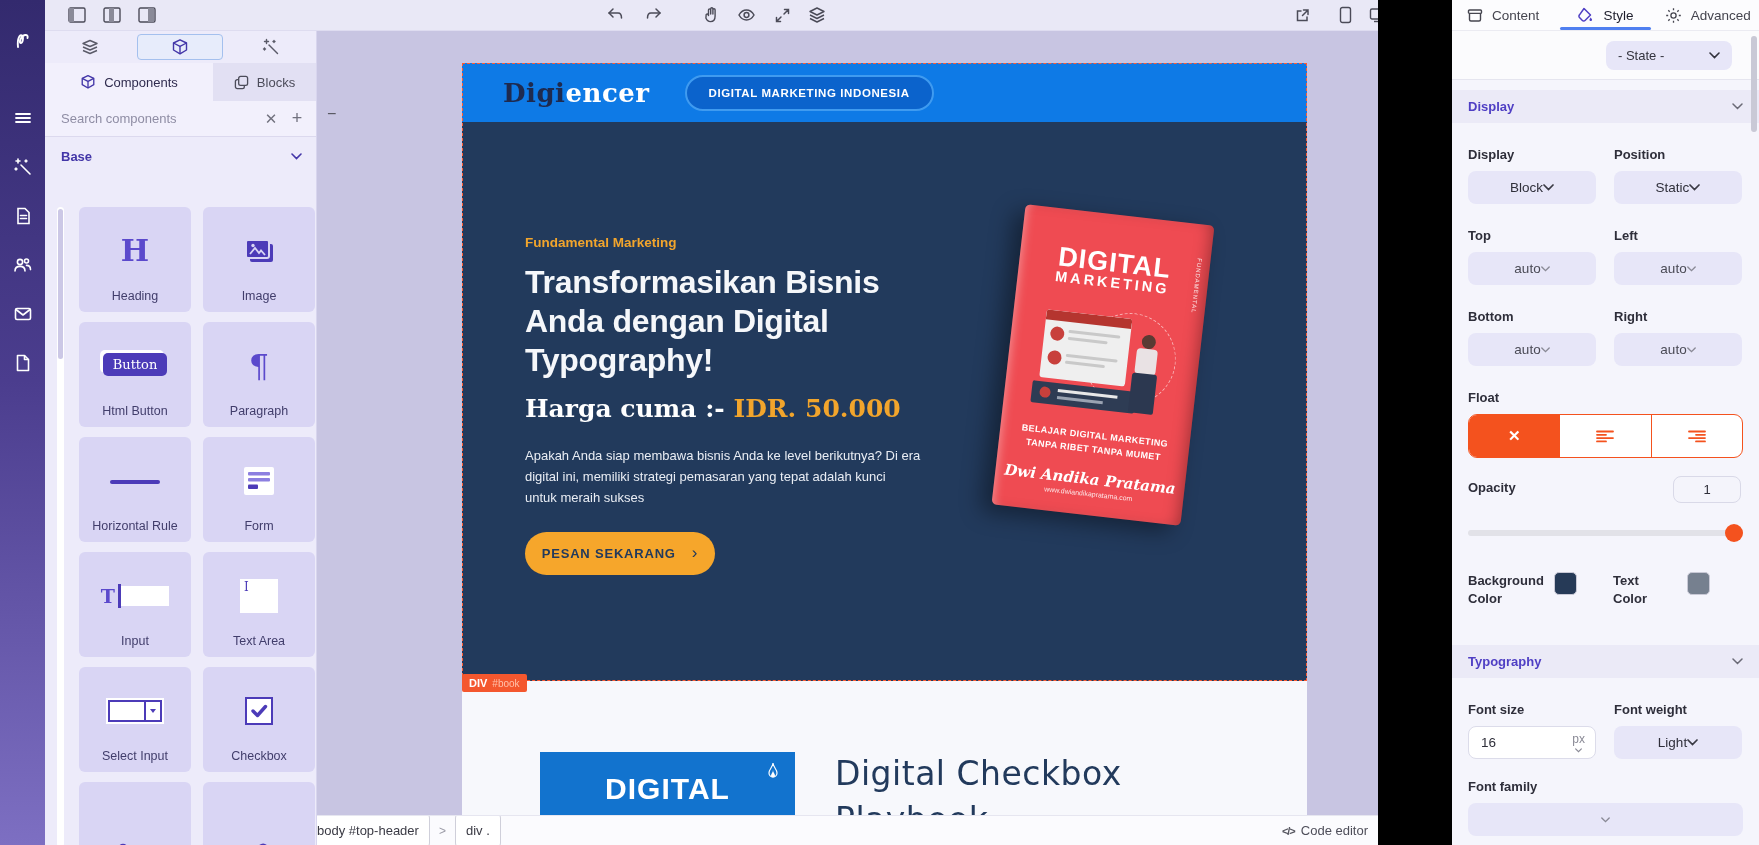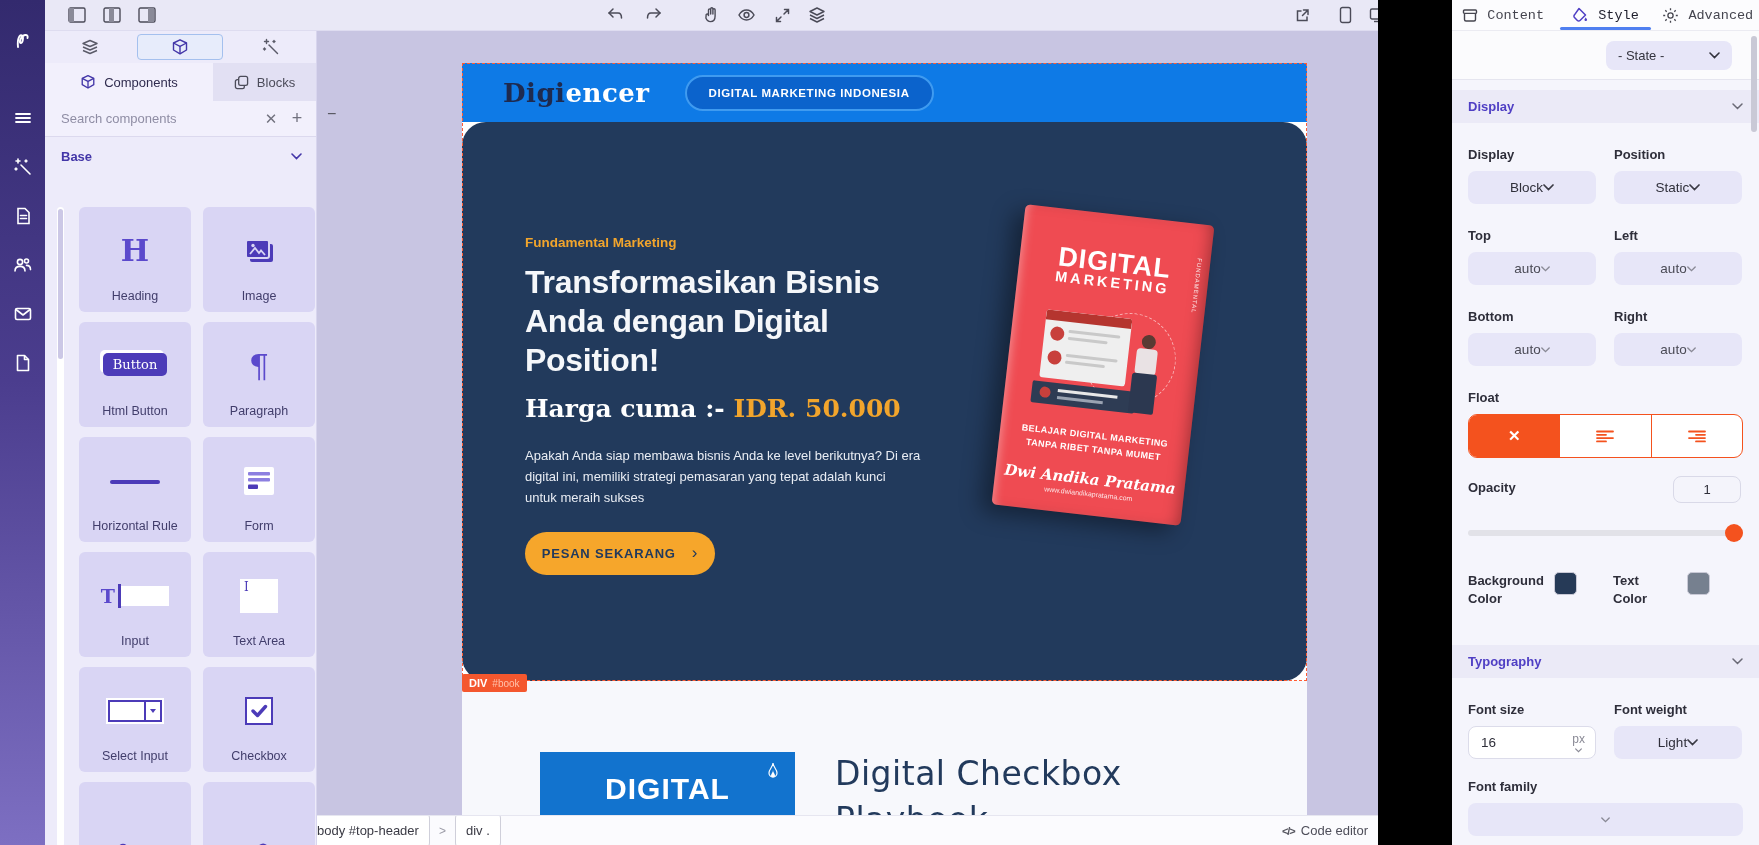--- a/index.html
+++ b/index.html
@@ -58,21 +58,21 @@
   .sel-badge { position:absolute; left:0; top:611px; background:#f4572e; color:#fff; font-size:11px; font-weight:bold;
     padding:3px 7px; border-radius:2px; z-index:6; display:flex; gap:5px; align-items:baseline;}
   .sel-badge .bid { color:#ffc1ab; font-weight:normal; font-size:10px;}
 
   .site-header { height:59px; background:#0e7ae6; display:flex; align-items:center; padding-left:41px; gap:35px;}
   .logo-text { font-family:"DejaVu Serif","Liberation Serif",serif; font-weight:bold; font-size:26px; letter-spacing:.5px;}
   .logo-text .p1 { color:#1e2a4f; } .logo-text .p2 { color:#ffffff; }
   .hdr-badge { background:#0b63cc; border:2px solid #3f9bf0; border-radius:19px; color:#fff; font-size:11.5px;
     font-weight:bold; letter-spacing:.6px; padding:10px 22px; cursor:pointer;}
 
-  .hero { position:relative; height:559px; background:#223a5c; overflow:hidden;border-radius:24px;}
+  .hero { position:relative; height:559px; background:#223a5c; overflow:hidden;}
   .hero-inner { position:absolute; left:63px; top:113px; }
   .eyebrow { color:#f2a52c; font-weight:bold; font-size:13.5px; margin-bottom:13px;}
   .hero h1 { color:#f5f7fa; font-size:32px; line-height:1.22; font-weight:bold; letter-spacing:-.3px; white-space:nowrap;}
   .price { margin-top:14px; font-family:"DejaVu Serif","Liberation Serif",serif; font-weight:bold; font-size:25px; white-space:nowrap;}
   .price .pl { color:#fff; } .price .pv { color:#f2a52c; }
   .hero-desc { margin-top:22px; font-size:13px; line-height:1.62; color:#e9edf4; }
   .hero-desc div { white-space:nowrap; }
   .cta { margin-top:24px; width:190px; height:43px; background:#f6a62b; border:none; border-radius:22px; color:#223a5c;
     font-weight:bold; font-size:13px; letter-spacing:.8px; display:flex; align-items:center; justify-content:center; gap:16px; cursor:pointer;
     font-family:"Liberation Sans",sans-serif;}
@@ -117,21 +117,21 @@
   .bc-sep { color:#9a9aa6; font-size:12px; margin:0 9px; }
   .code-editor { position:absolute; right:10px; display:flex; align-items:center; gap:6px; color:#4e4e5a; font-size:13px; cursor:pointer;}
   .code-editor .ce-ic { font-size:11px; letter-spacing:-1px; color:#55555f; font-weight:bold;}
 
   
   .blackstrip { position:absolute; left:1378px; top:0; width:74px; height:845px; background:#000; z-index:25;}
 
   
   .rpanel { position:absolute; left:1452px; top:0; width:307px; height:845px; background:#f5f5fc; overflow:hidden; z-index:20;}
   .rp-tabs { height:31px; background:#fcfcfe; border-bottom:1px solid #ebebf2; display:flex;}
-  .rp-tab { flex:1; display:flex; align-items:center; justify-content:center; gap:9px; font-size:13.5px; color:#45454f; cursor:pointer; position:relative;font-family:Liberation Mono, monospace;}
+  .rp-tab { flex:1; display:flex; align-items:center; justify-content:center; gap:9px; font-size:13.5px; color:#45454f; cursor:pointer; position:relative;}
   .rp-tab.active { color:#1d1d2b; }
   .rp-tab.active::after { content:""; position:absolute; left:6px; right:6px; bottom:0; height:3px; background:#4f7ff0; border-radius:2px;}
   .rp-state { height:49px; background:#fbfbfd; border-bottom:1px solid #e5e5ef; position:relative;}
   .state-select { position:absolute; right:27px; top:10px; width:126px; height:29px; background:#e7e6f8; border-radius:8px;
     display:flex; align-items:center; justify-content:space-between; padding:0 12px; font-size:13px; color:#33333d; cursor:pointer;}
   .rp-scroll { position:absolute; right:2px; top:36px; width:6px; height:96px; background:#c9c9d6; border-radius:3px;}
   .sec-hdr { margin-top:10px; height:33px; background:#ebeaf7; display:flex; align-items:center; justify-content:space-between;
     padding:0 16px; font-size:13px; font-weight:bold; color:#4f3fc4; cursor:pointer;}
   .rp-grid { display:grid; grid-template-columns:128px 128px; column-gap:18px; margin:0 16px;}
   .flabel { font-size:13px; font-weight:bold; color:#2e2e3a; margin-top:24px; margin-bottom:9px;}
@@ -461,21 +461,21 @@
         </div>
         <div class="hdr-badge">DIGITAL MARKETING INDONESIA</div>
       </div>
 
       <div class="hero">
         <div class="hero-inner">
           <div class="eyebrow">Fundamental Marketing</div>
           <h1>
             <div>Transformasikan Bisnis</div>
             <div>Anda dengan Digital</div>
-            <div>Position!</div>
+            <div>Typography!</div>
           </h1>
           <div class="price">
             <span class="pl">Harga cuma :-</span><span class="pv"> IDR. 50.000</span>
           </div>
           <div class="hero-desc">
             <div>Apakah Anda siap membawa bisnis Anda ke level berikutnya? Di era</div>
             <div>digital ini, memiliki strategi pemasaran yang tepat adalah kunci</div>
             <div>untuk meraih sukses</div>
           </div>
           <button class="cta">

